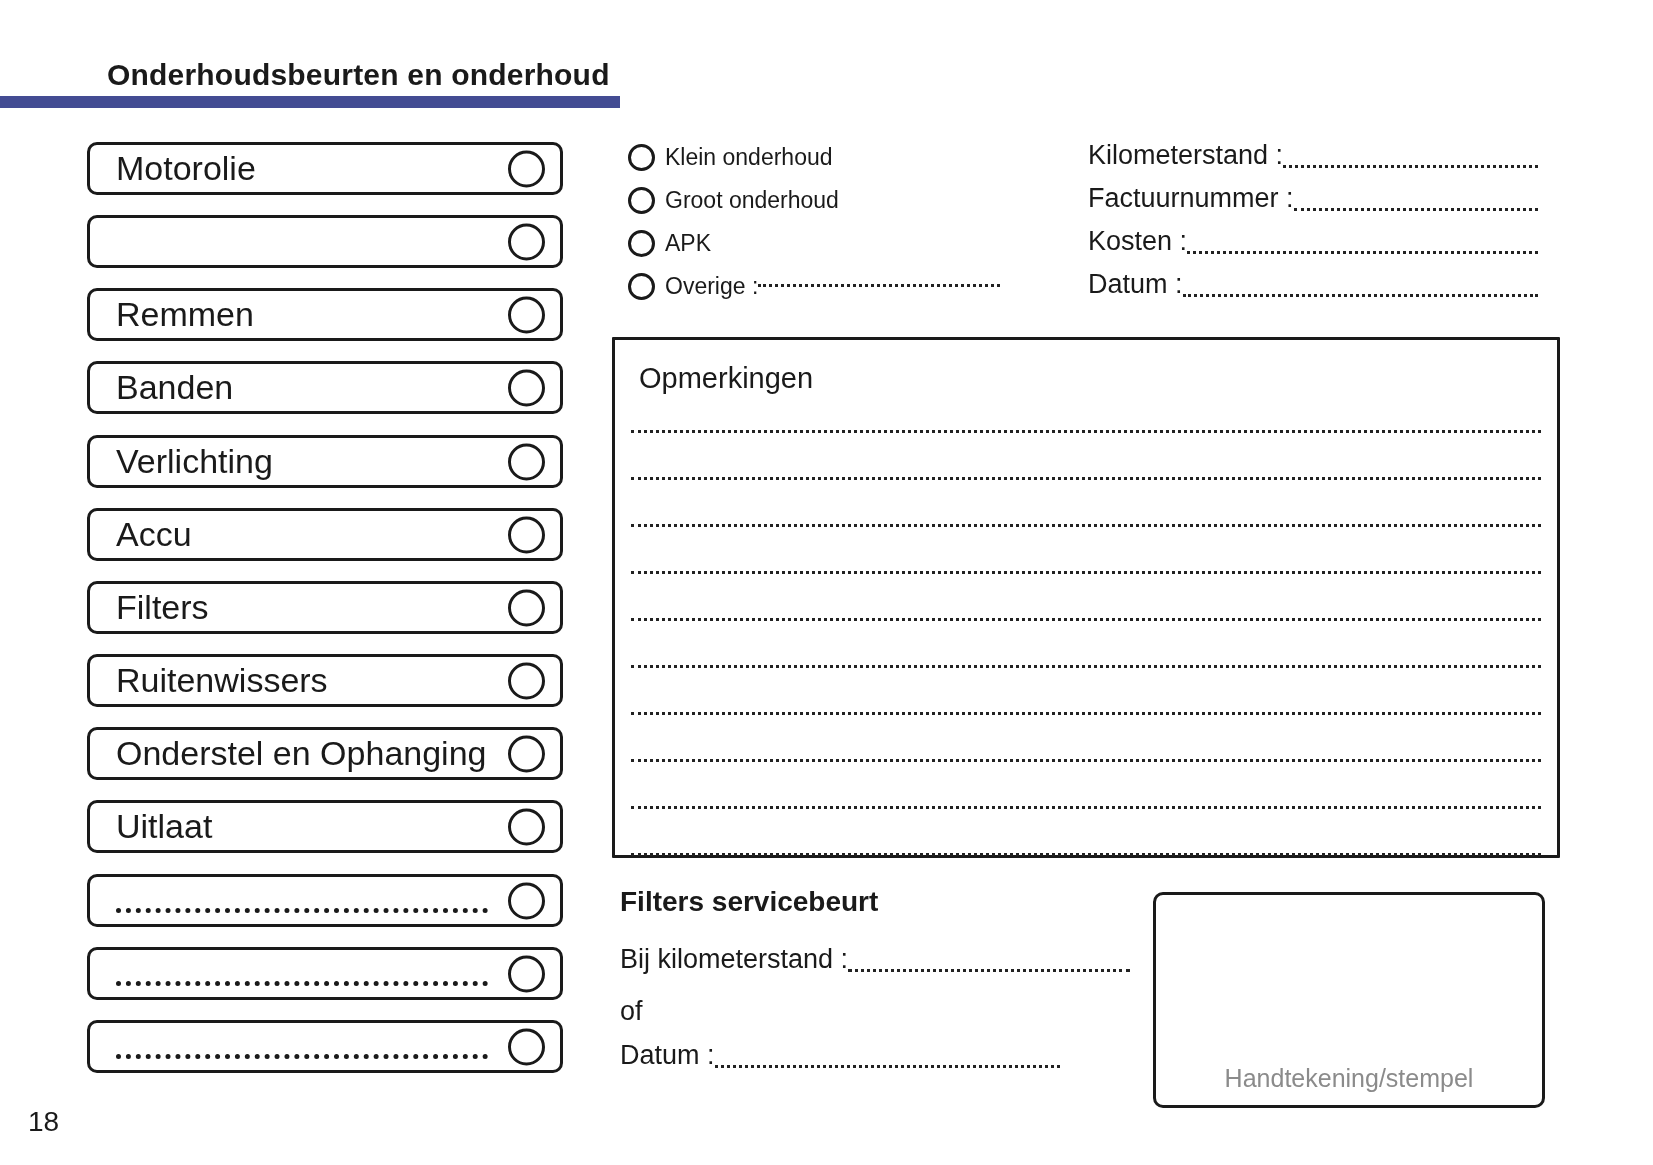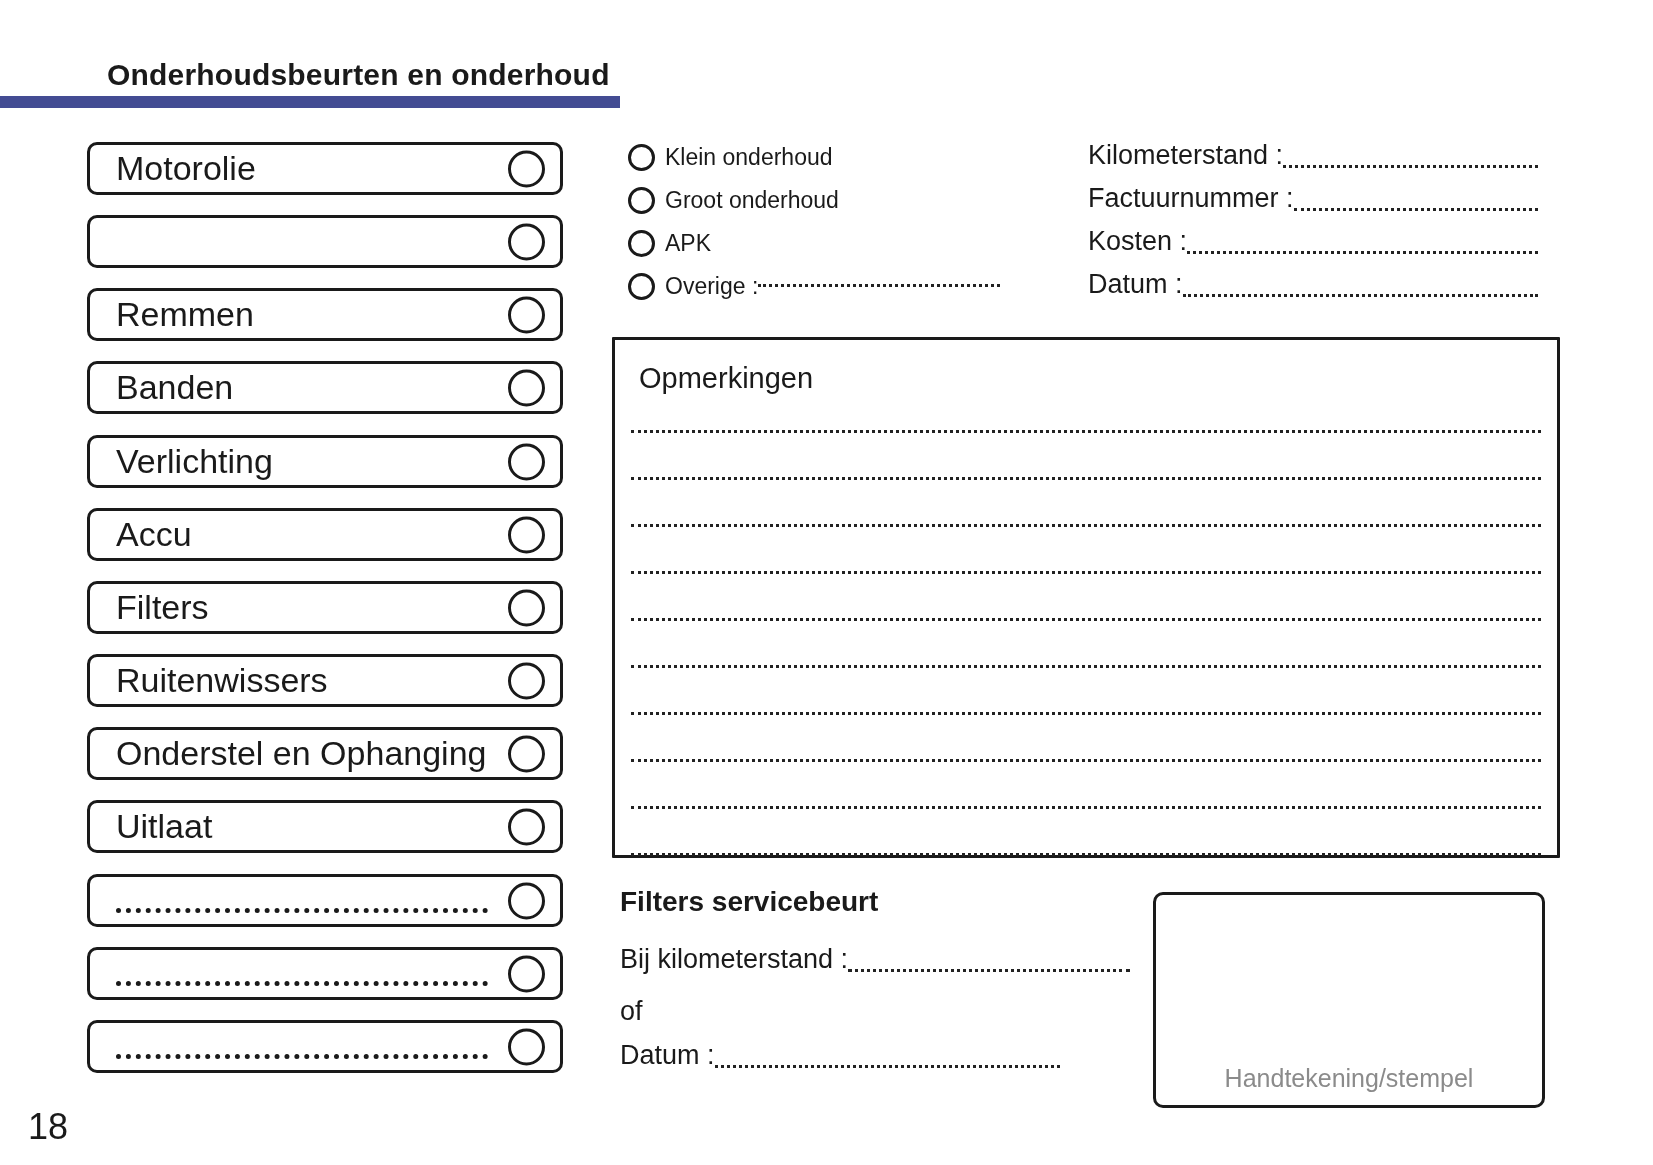--- a/index.html
+++ b/index.html
@@ -70,21 +70,21 @@
   .next-km-row .fill-dots,.next-date-row .fill-dots{align-self:flex-end;margin-bottom:6px;}
 
   
   .sign-box{
     left:1153px;top:892px;width:392px;height:216px;box-sizing:border-box;
     border:3px solid #1a1a1a;border-radius:10px;background:#fff;
     display:flex;align-items:flex-end;justify-content:center;
   }
   .sign-label{color:#8b8b8b;font-size:25px;padding-bottom:12px;}
 
-  .page-number{left:28px;top:1106px;font-size:36px;}
+  .page-number{left:28px;top:1106px;font-size:28px;}
 </style>
 </head>
 <body>
 
 <div class="abs page-title">Onderhoudsbeurten en onderhoud</div>
 <div class="abs title-bar"></div>
 
 <div class="abs chk-row" style="top:142px">
   <span class="chk-label">Motorolie</span>
   <span class="chk-circle"></span>

